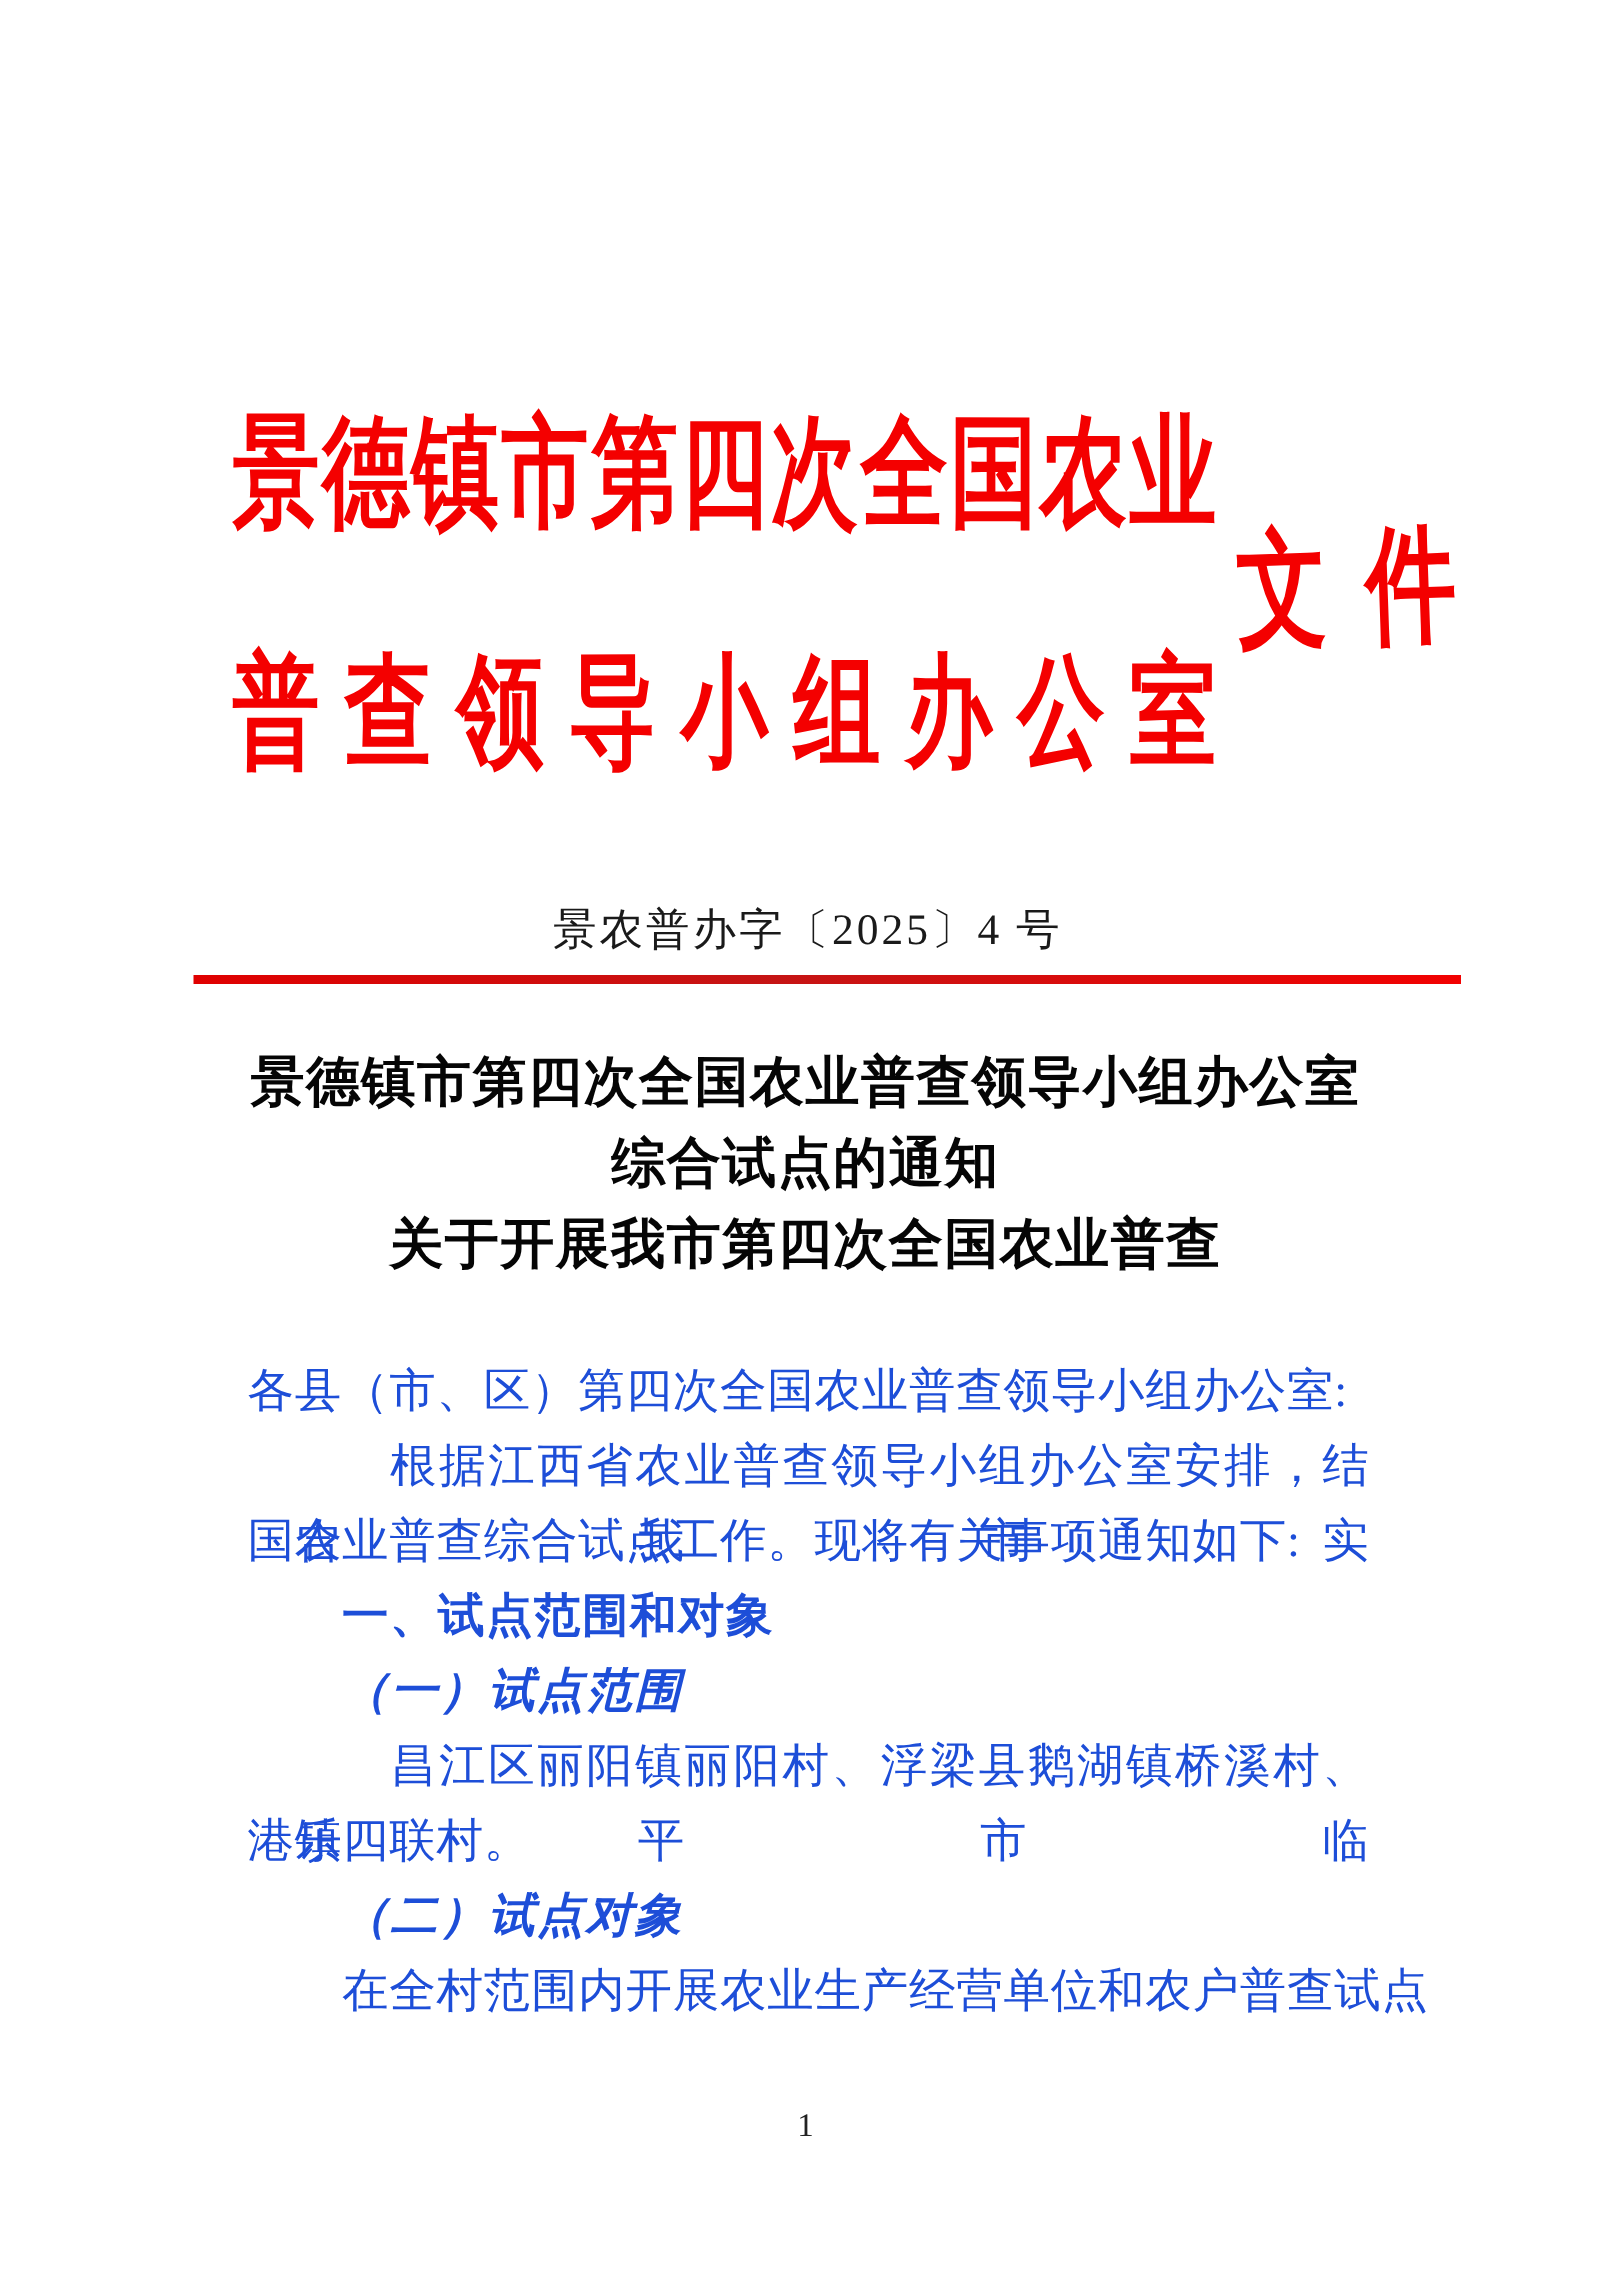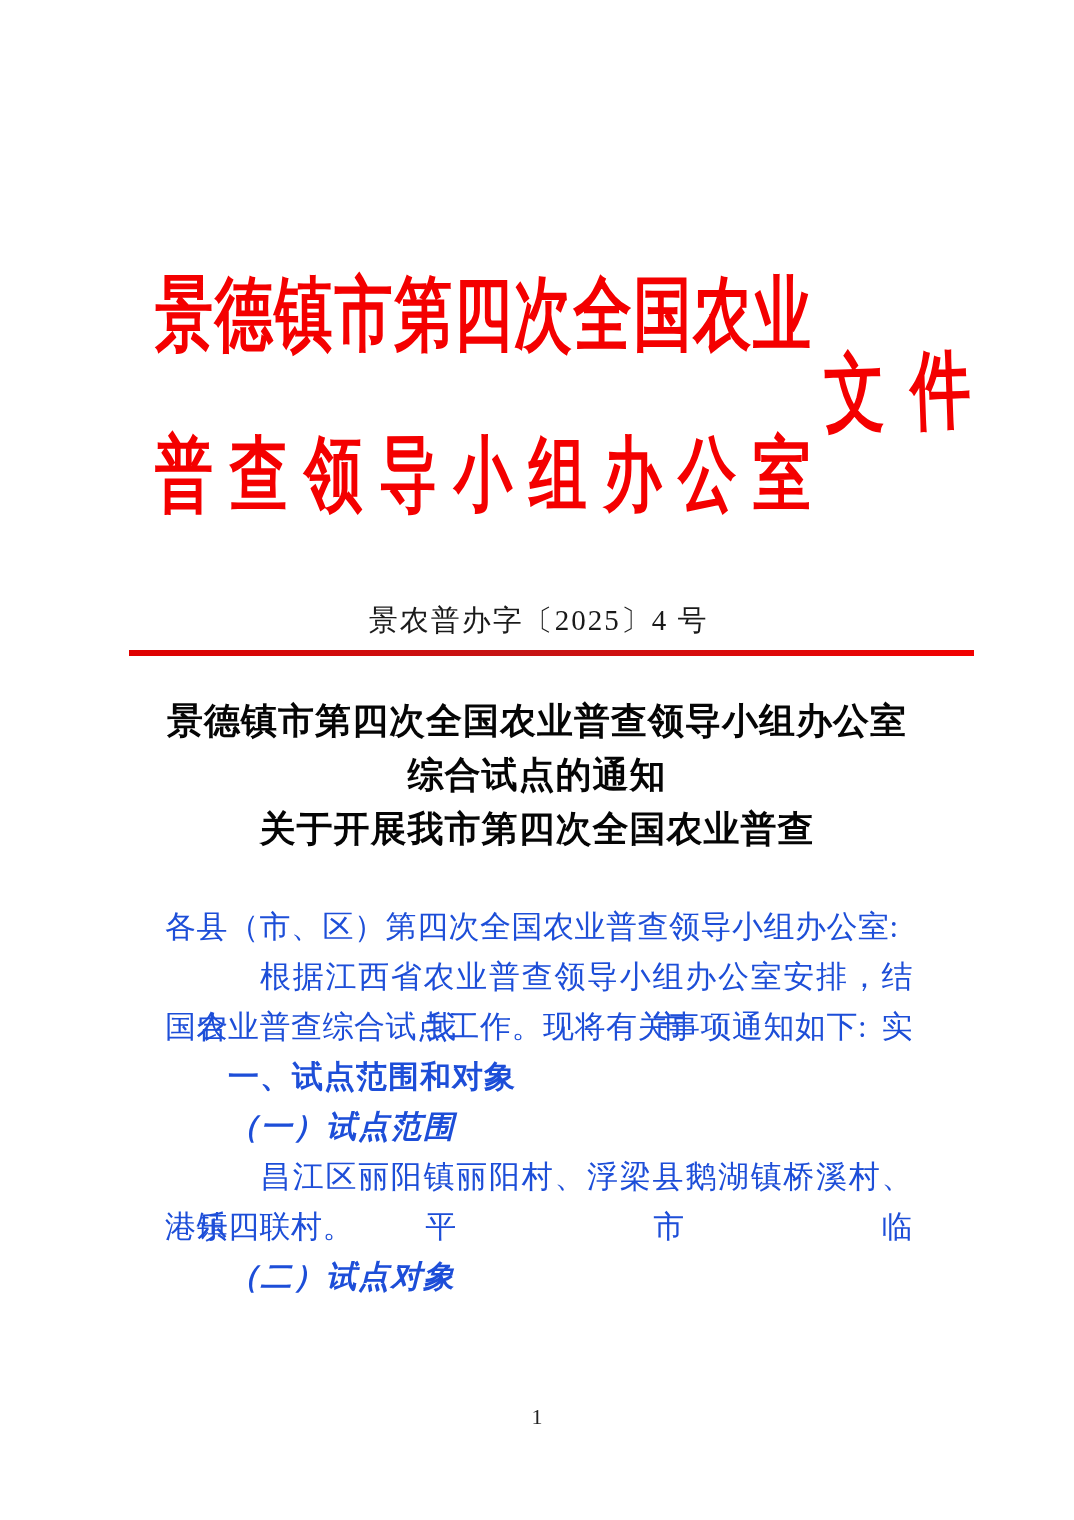--- a/index.html
+++ b/index.html
@@ -121,17 +121,18 @@
 
   <div class="body-block">
     <div class="line">各县（市、区）第四次全国农业普查领导小组办公室:</div>
     <div class="line ind jf">根据江西省农业普查领导小组办公室安排，结合我市实</div>
     <div class="line">国农业普查综合试点工作。现将有关事项通知如下:</div>
     <div class="line ind h-hei">一、试点范围和对象</div>
     <div class="line ind h-kai">（一）试点范围</div>
     <div class="line ind jf">昌江区丽阳镇丽阳村、浮梁县鹅湖镇桥溪村、乐平市临</div>
     <div class="line">港镇四联村。</div>
     <div class="line ind h-kai">（二）试点对象</div>
+    <div class="line ind">在全村范围内开展农业生产经营单位和农户普查试点</div>
   </div>
 
   <div class="page-number">1</div>
 
 </div>
 
 </body></html>

